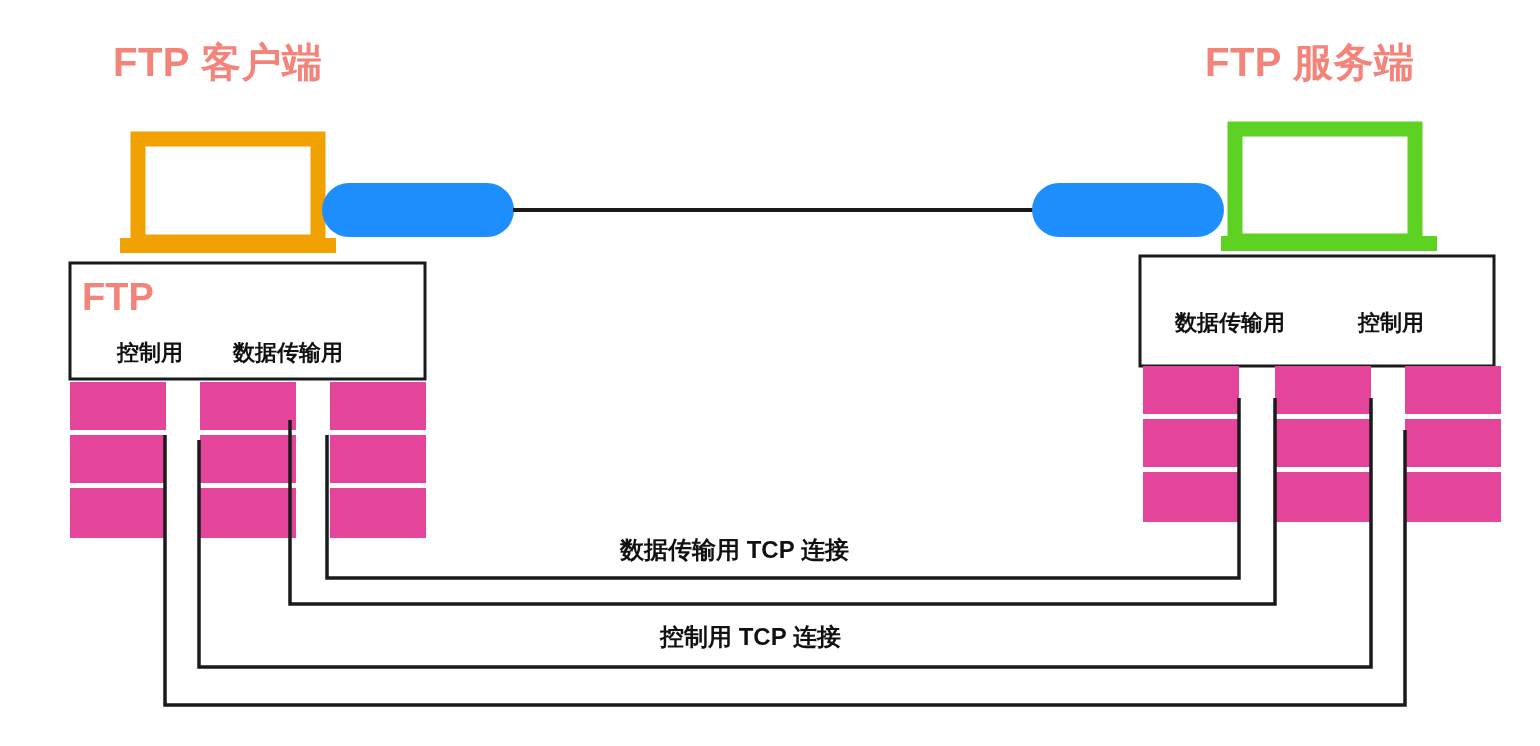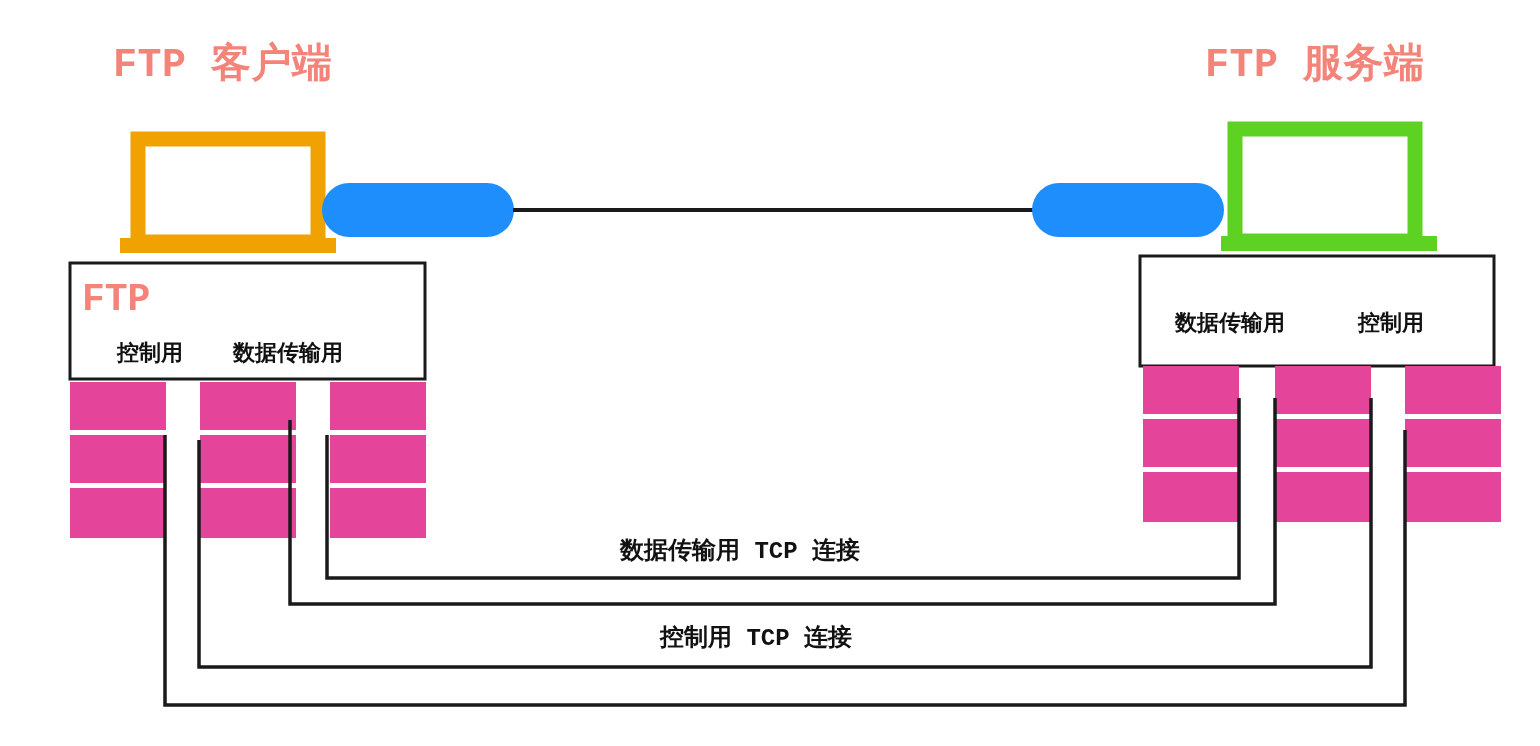--- a/index.html
+++ b/index.html
@@ -5,21 +5,21 @@
   html, body {
     margin: 0;
     padding: 0;
     background: #ffffff;
   }
   #stage {
     position: relative;
     width: 1540px;
     height: 746px;
     background: #ffffff;
-    font-family: Liberation Mono, monospace;
+    font-family: Liberation Sans, sans-serif;
     overflow: hidden;
   }
   svg.diagram {
     position: absolute;
     left: 0;
     top: 0;
     width: 1540px;
     height: 746px;
   }
   .ttl {

